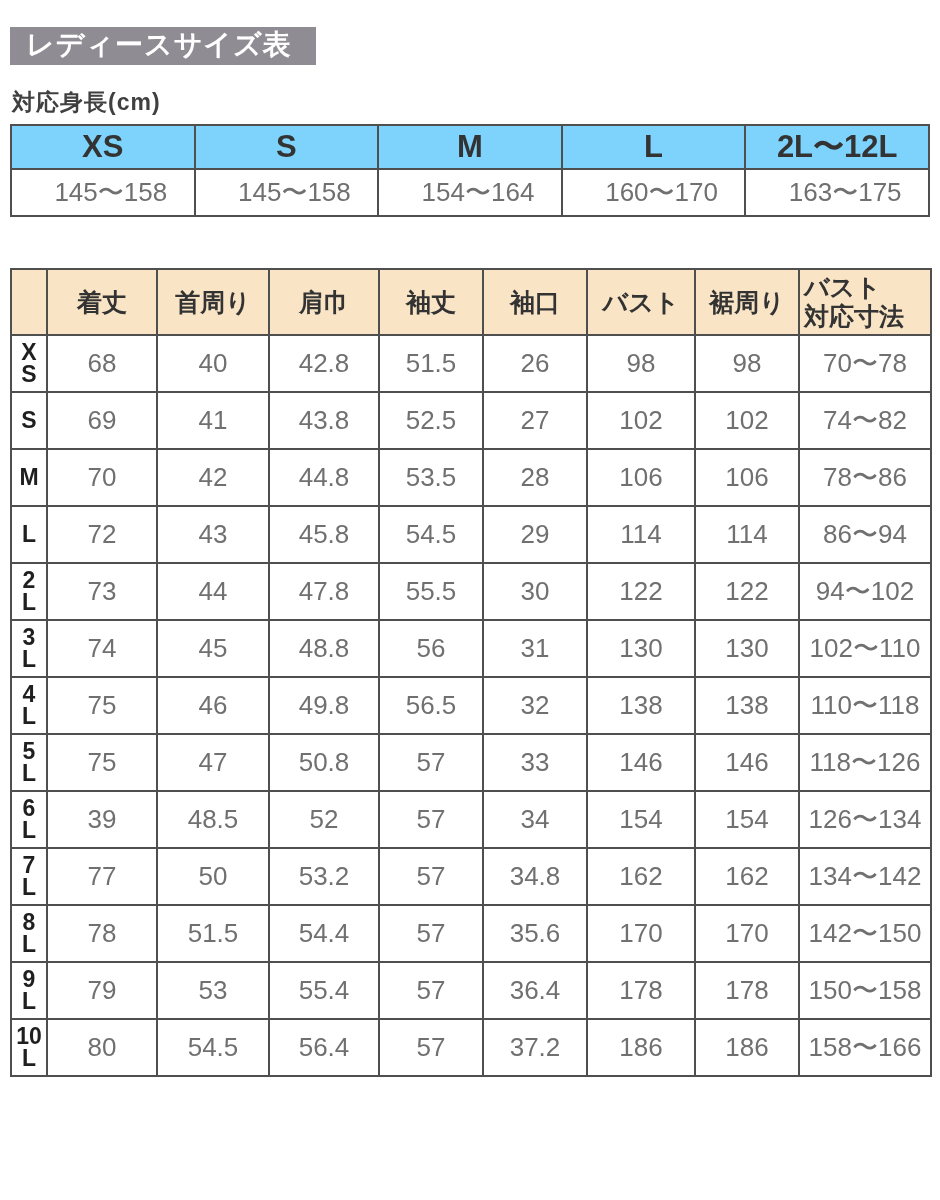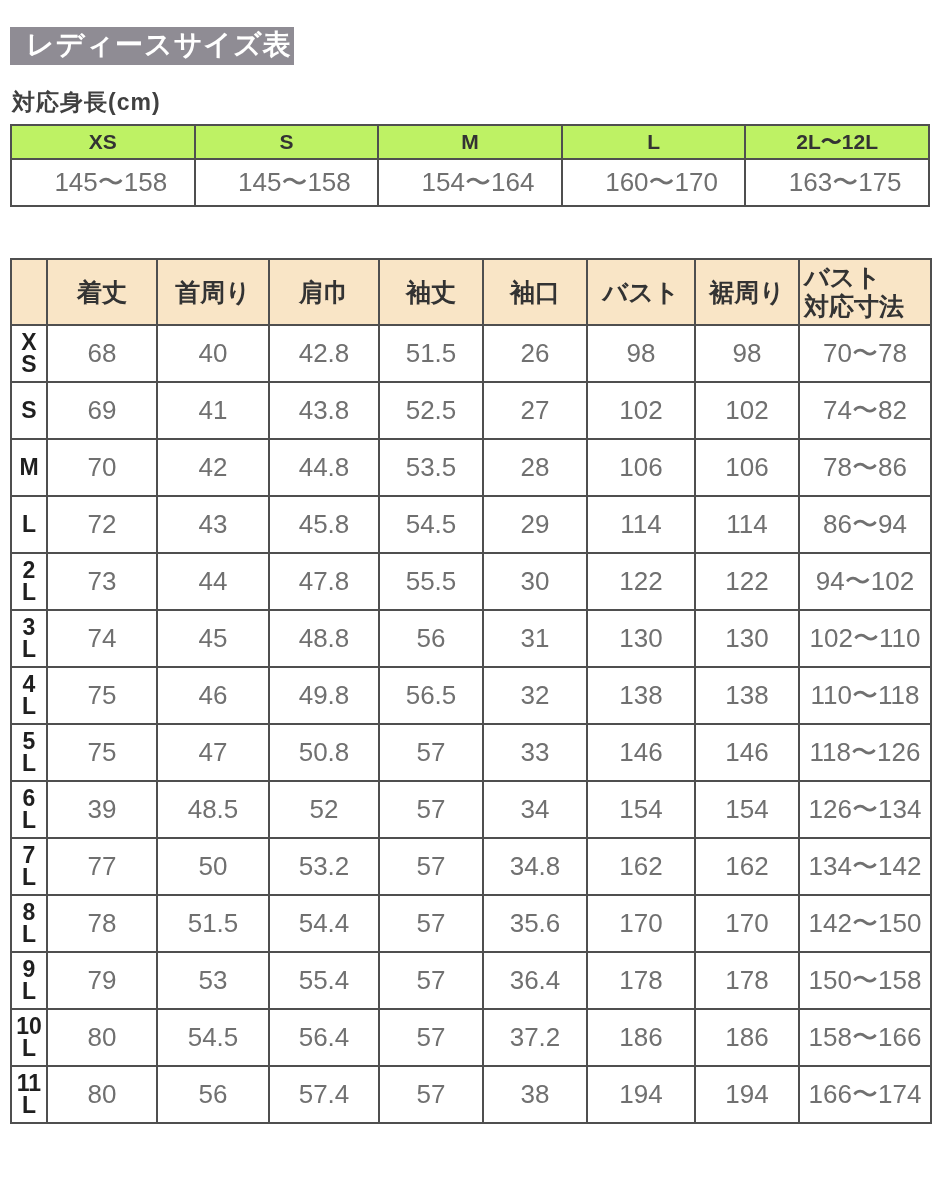--- a/index.html
+++ b/index.html
@@ -16,21 +16,21 @@
     background: #ffffff;
     overflow: hidden;
   }
   .title-banner {
     display: inline-block;
     background: #8f8c94;
     color: #ffffff;
     font-size: 28px;
     font-weight: bold;
     line-height: 1.0;
-    padding: 4px 2px 6px 16px;
+    padding: 4px 24px 6px 16px;
     letter-spacing: 1px;
   }
   .section-label {
     margin: 22px 0 6px 2px;
     font-size: 23px;
     font-weight: bold;
     color: #404040;
     letter-spacing: 1px;
   }
   table {
@@ -39,23 +39,23 @@
     table-layout: fixed;
   }
   th, td {
     border: 2px solid #4f4f4f;
     text-align: center;
     vertical-align: middle;
     padding: 0;
   }
   
   .height-table th {
-    background: #bef264;
+    background: #7dd3fc;
     color: #333333;
-    font-size: 21px;
+    font-size: 31px;
     font-weight: bold;
     height: 32px;
   }
   .height-table td {
     background: #ffffff;
     color: #707070;
     font-size: 26px;
     font-weight: normal;
     height: 45px;
     padding-left: 16px;
@@ -297,28 +297,16 @@
 L</th>
           <td>80</td>
           <td>54.5</td>
           <td>56.4</td>
           <td>57</td>
           <td>37.2</td>
           <td>186</td>
           <td>186</td>
           <td>158〜166</td>
         </tr>
-        <tr>
-          <th class="rowlabel">11
-L</th>
-          <td>80</td>
-          <td>56</td>
-          <td>57.4</td>
-          <td>57</td>
-          <td>38</td>
-          <td>194</td>
-          <td>194</td>
-          <td>166〜174</td>
-        </tr>
       </tbody>
   </table>
 
 </div>
 
 </body></html>

